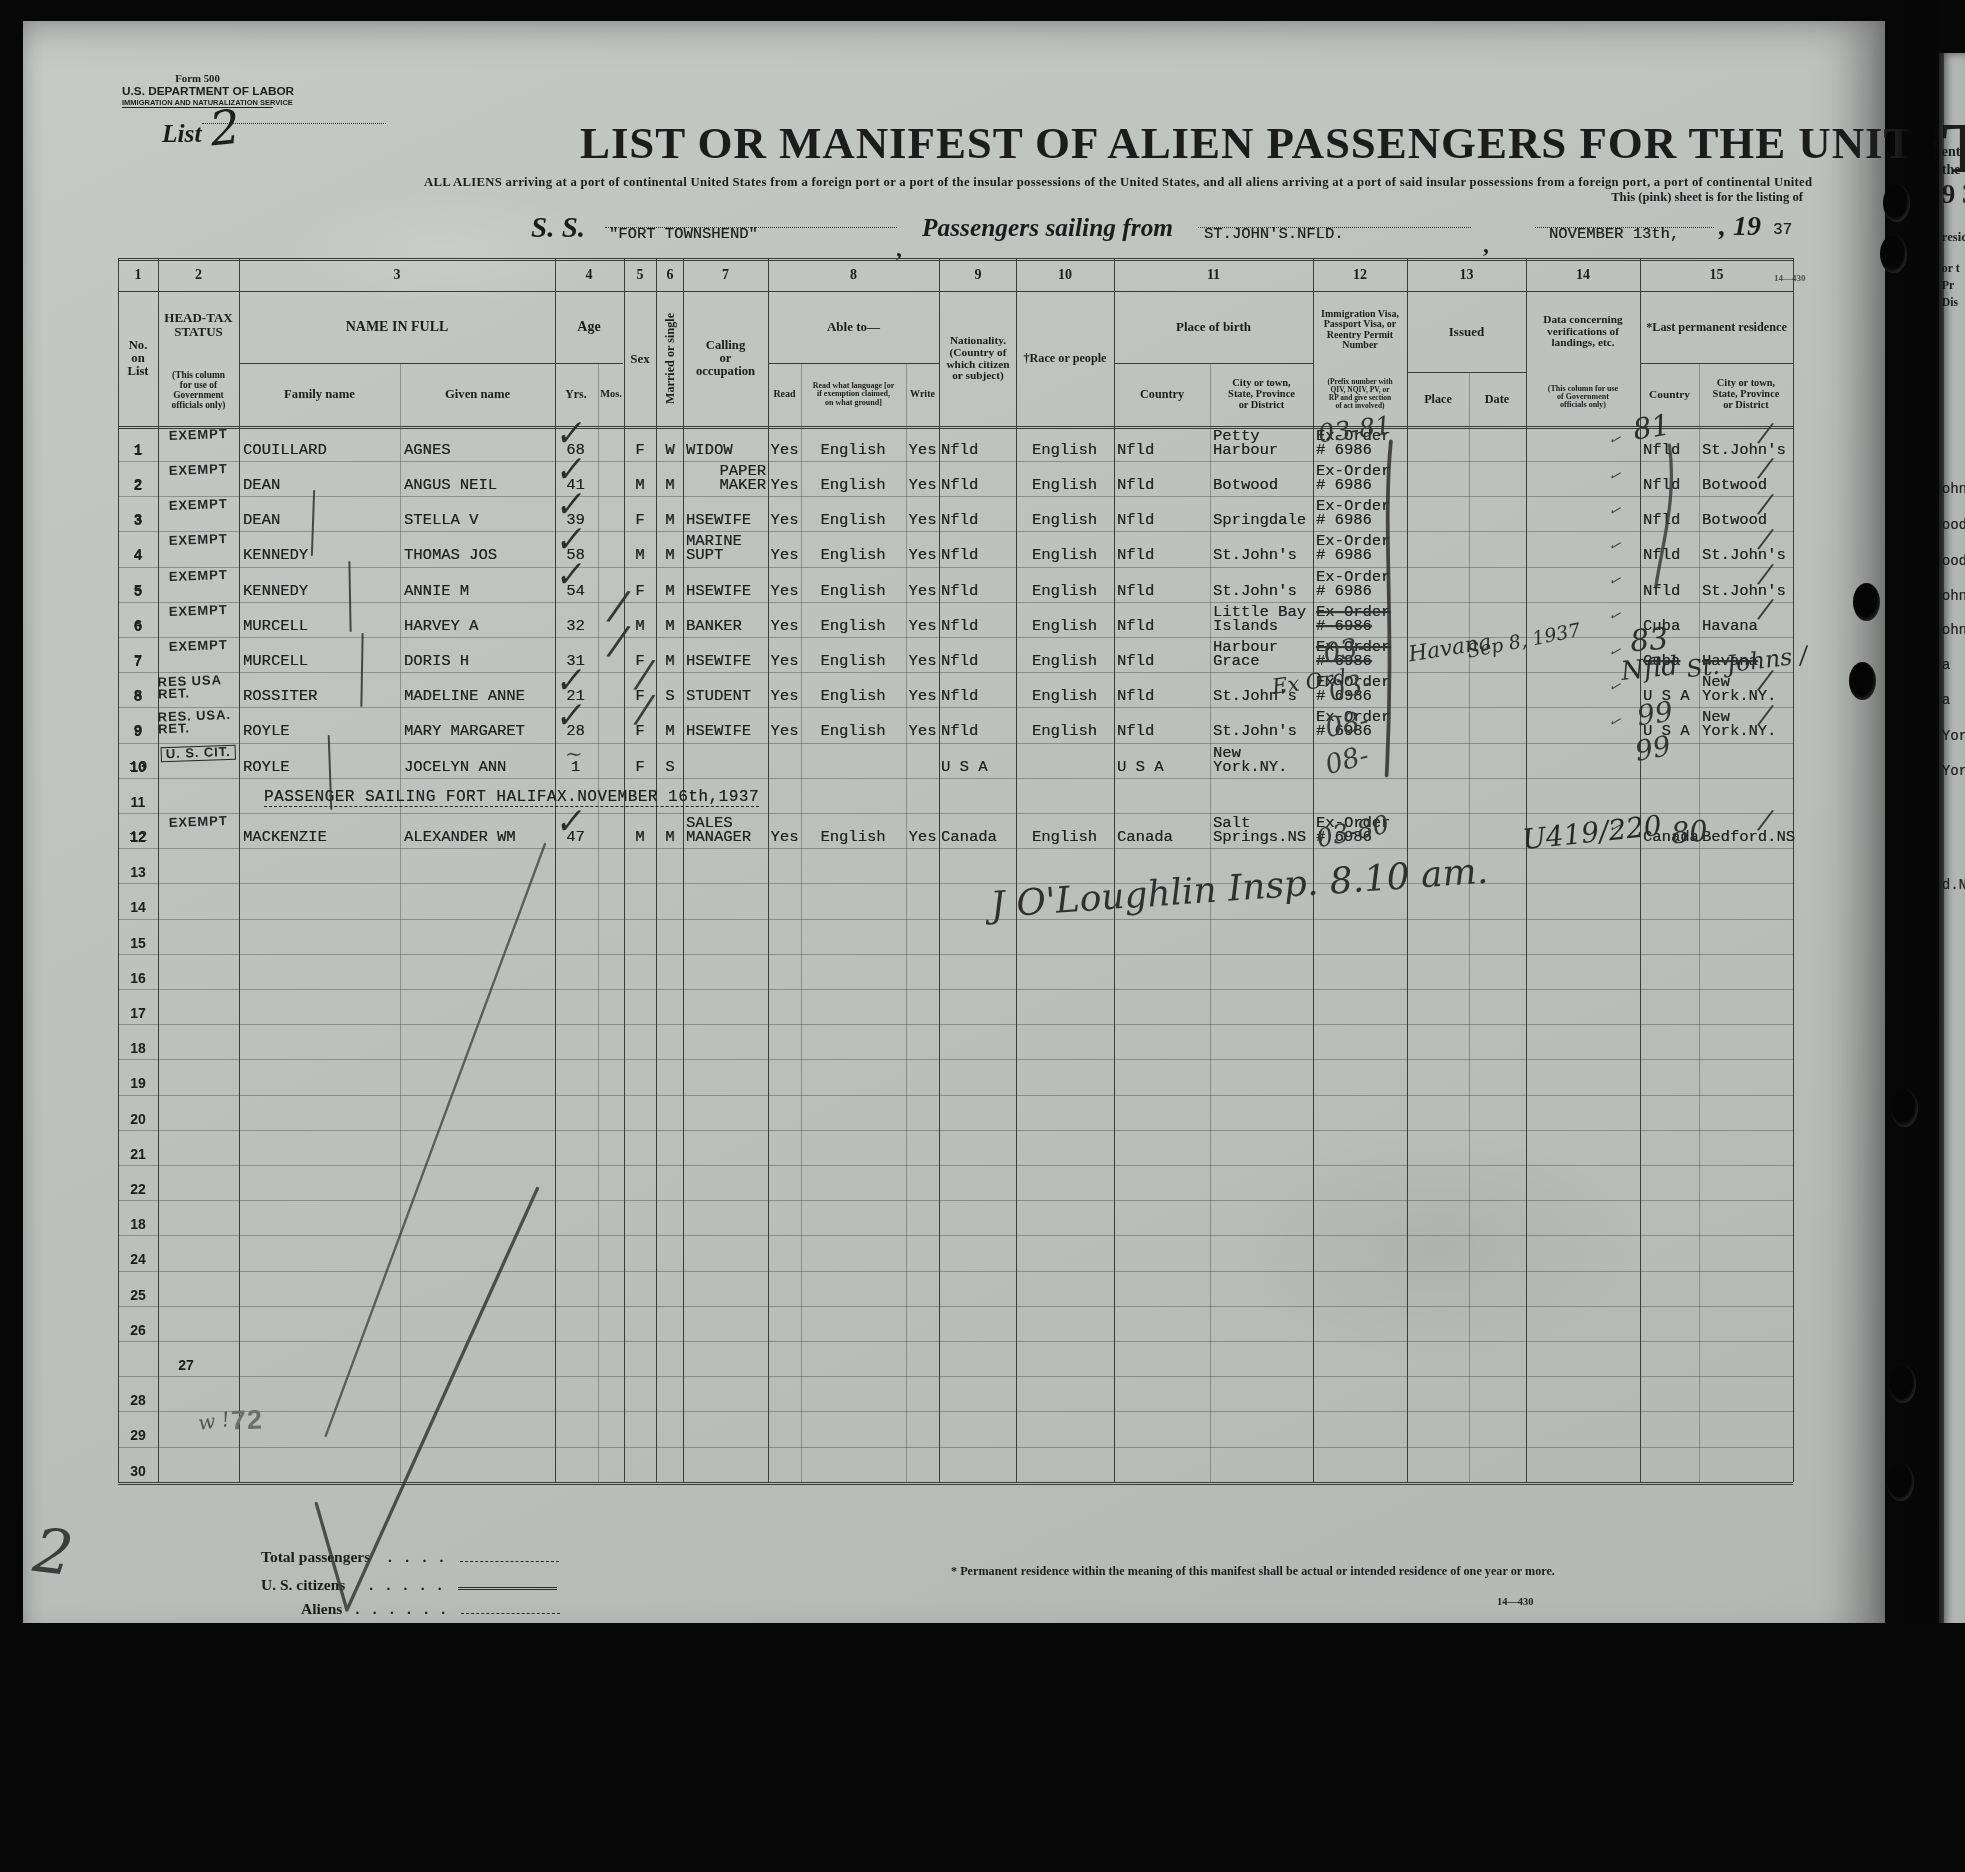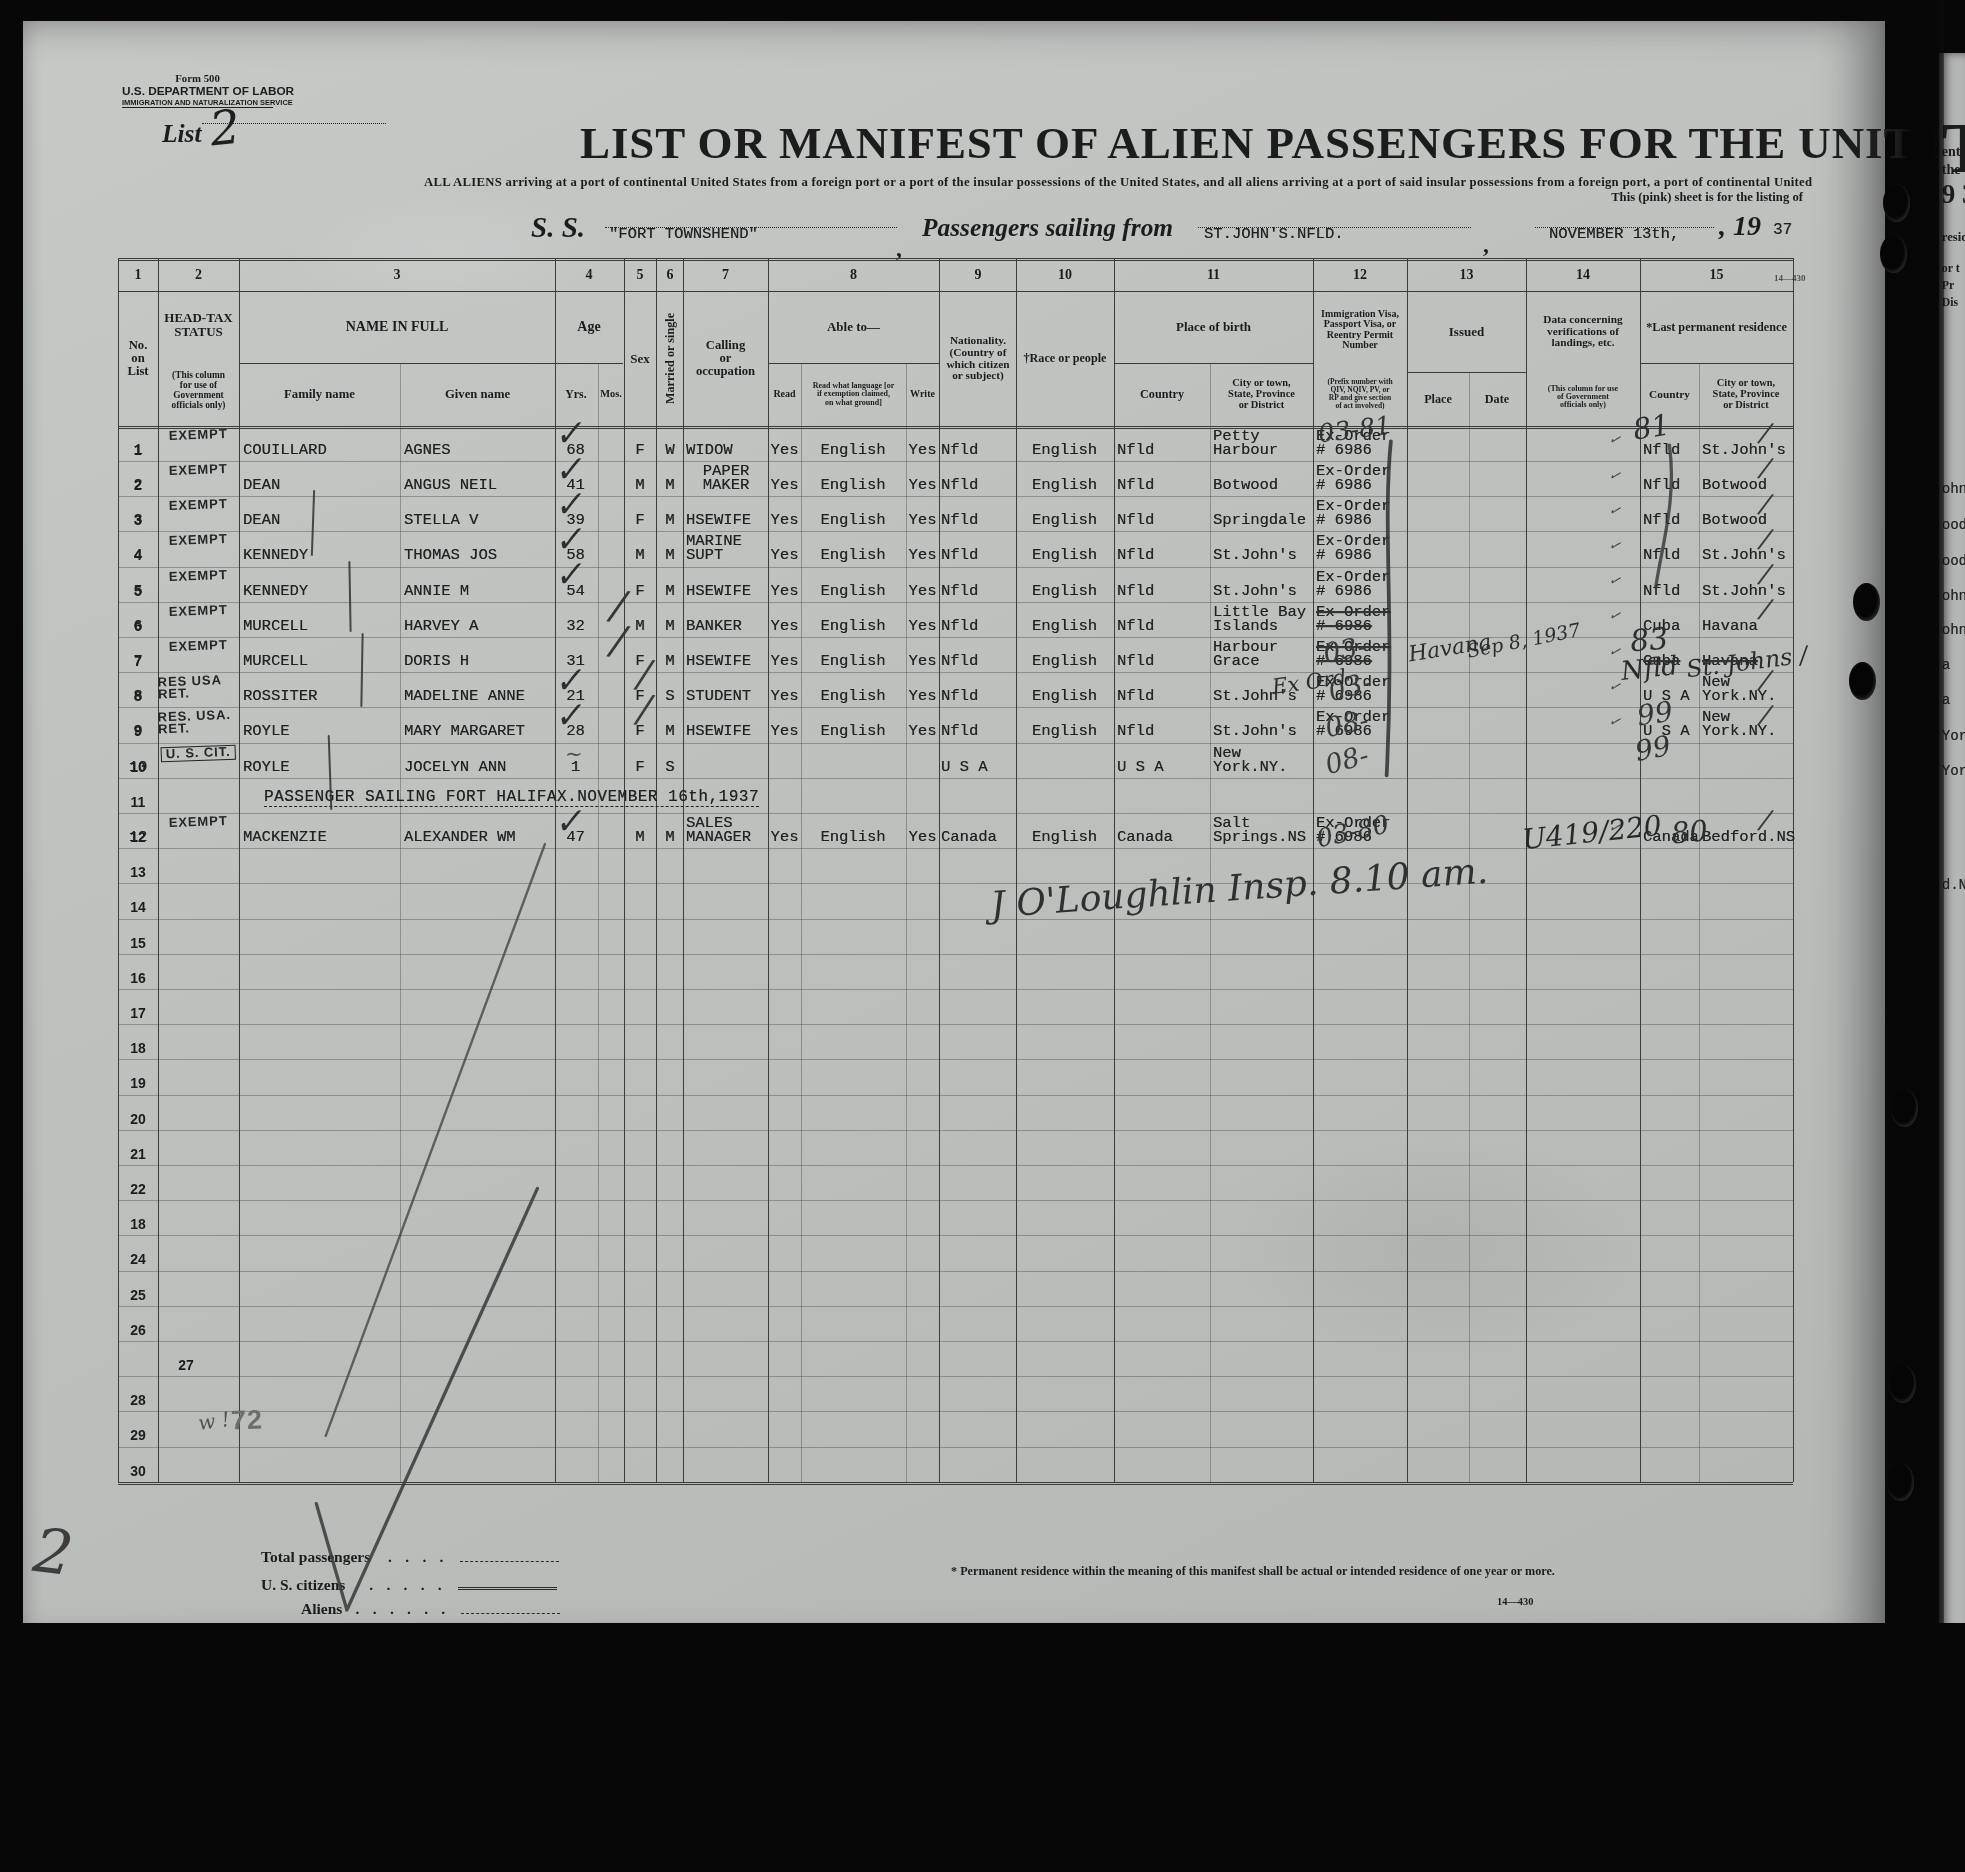--- a/index.html
+++ b/index.html
@@ -264,21 +264,21 @@
       <div class="cell hw" style="left: 554px; top: 417px; font-size: 34px; color: rgb(46, 46, 46); transform: rotate(-6deg);">✓</div>
       <div class="cell hw" style="left: 1609px; top: 433px; font-size: 14px; color: rgb(51, 51, 51); transform: rotate(14deg); opacity: 0.85;">✓</div>
       <div class="cell hw" style="left: 1761px; top: 420px; font-size: 27px; color: rgb(58, 58, 58); transform: rotate(10deg);">/</div>
       <div class="cell typed" style="left: 118px; top: 461px; width: 40px; height: 32px; font-size: 15.5px; justify-content: center;"><span>2</span></div>
       <div class="cell handprint" style="left: 158px; top: 461px; width: 81px; height: 32px; font-size: 13px; justify-content: center; transform: rotate(-2deg); align-items: flex-start; padding-top: 2.8px;"><span>EXEMPT</span></div>
       <div class="cell typed" style="left: 243px; top: 461px; width: 153px; height: 32px; font-size: 15.5px; justify-content: flex-start;"><span>DEAN</span></div>
       <div class="cell typed" style="left: 404px; top: 461px; width: 149px; height: 32px; font-size: 15.5px; justify-content: flex-start;"><span>ANGUS NEIL</span></div>
       <div class="cell typed" style="left: 555px; top: 461px; width: 41px; height: 32px; font-size: 15.5px; justify-content: center;"><span>41</span></div>
       <div class="cell typed" style="left: 624px; top: 461px; width: 32px; height: 32px; font-size: 15.5px; justify-content: center;"><span>M</span></div>
       <div class="cell typed" style="left: 656px; top: 461px; width: 28px; height: 32px; font-size: 15.5px; justify-content: center;"><span>M</span></div>
-      <div class="cell typed" style="left: 686px; top: 461px; width: 80px; height: 32px; font-size: 15.5px; justify-content: center;"><span>PAPER
+      <div class="cell typed" style="left: 686px; top: 461px; width: 80px; height: 32px; font-size: 15.5px; justify-content: flex-end;"><span>PAPER
 MAKER</span></div>
       <div class="cell typed" style="left: 768px; top: 461px; width: 33px; height: 32px; font-size: 15.5px; justify-content: center;"><span>Yes</span></div>
       <div class="cell typed" style="left: 801px; top: 461px; width: 104px; height: 32px; font-size: 15.5px; justify-content: center;"><span>English</span></div>
       <div class="cell typed" style="left: 906px; top: 461px; width: 33px; height: 32px; font-size: 15.5px; justify-content: center;"><span>Yes</span></div>
       <div class="cell typed" style="left: 941px; top: 461px; width: 73px; height: 32px; font-size: 15.5px; justify-content: flex-start;"><span>Nfld</span></div>
       <div class="cell typed" style="left: 1016px; top: 461px; width: 97px; height: 32px; font-size: 15.5px; justify-content: center;"><span>English</span></div>
       <div class="cell typed" style="left: 1117px; top: 461px; width: 90px; height: 32px; font-size: 15.5px; justify-content: flex-start;"><span>Nfld</span></div>
       <div class="cell typed" style="left: 1213px; top: 461px; width: 98px; height: 32px; font-size: 15.5px; justify-content: flex-start;"><span>Botwood</span></div>
       <div class="cell typed" style="left: 1316px; top: 461px; width: 89px; height: 32px; font-size: 15.5px; justify-content: flex-start;"><span>Ex-Order
 # 6986</span></div>

